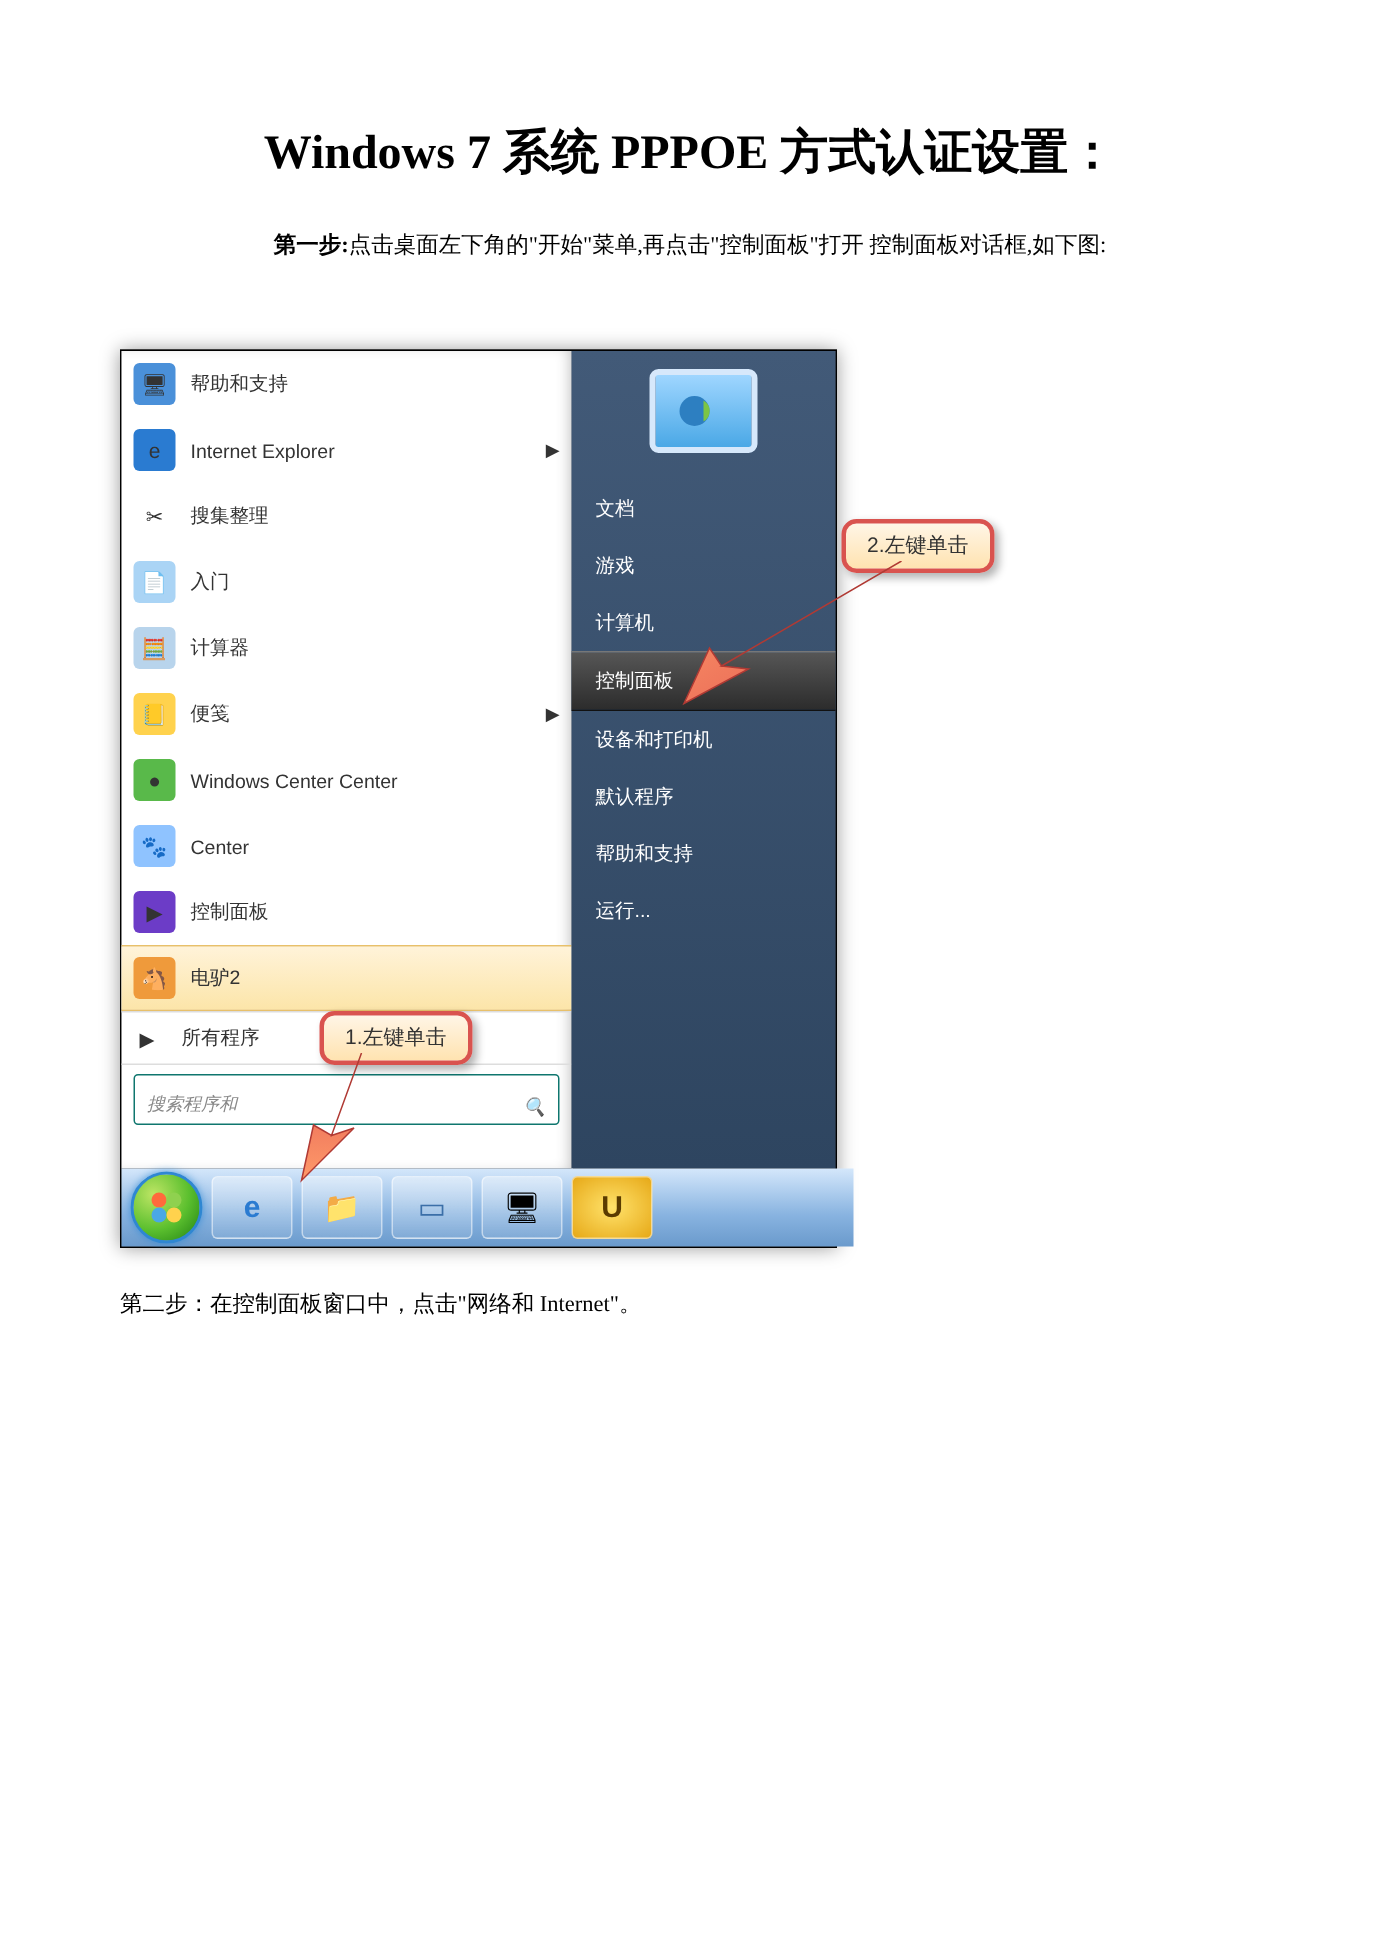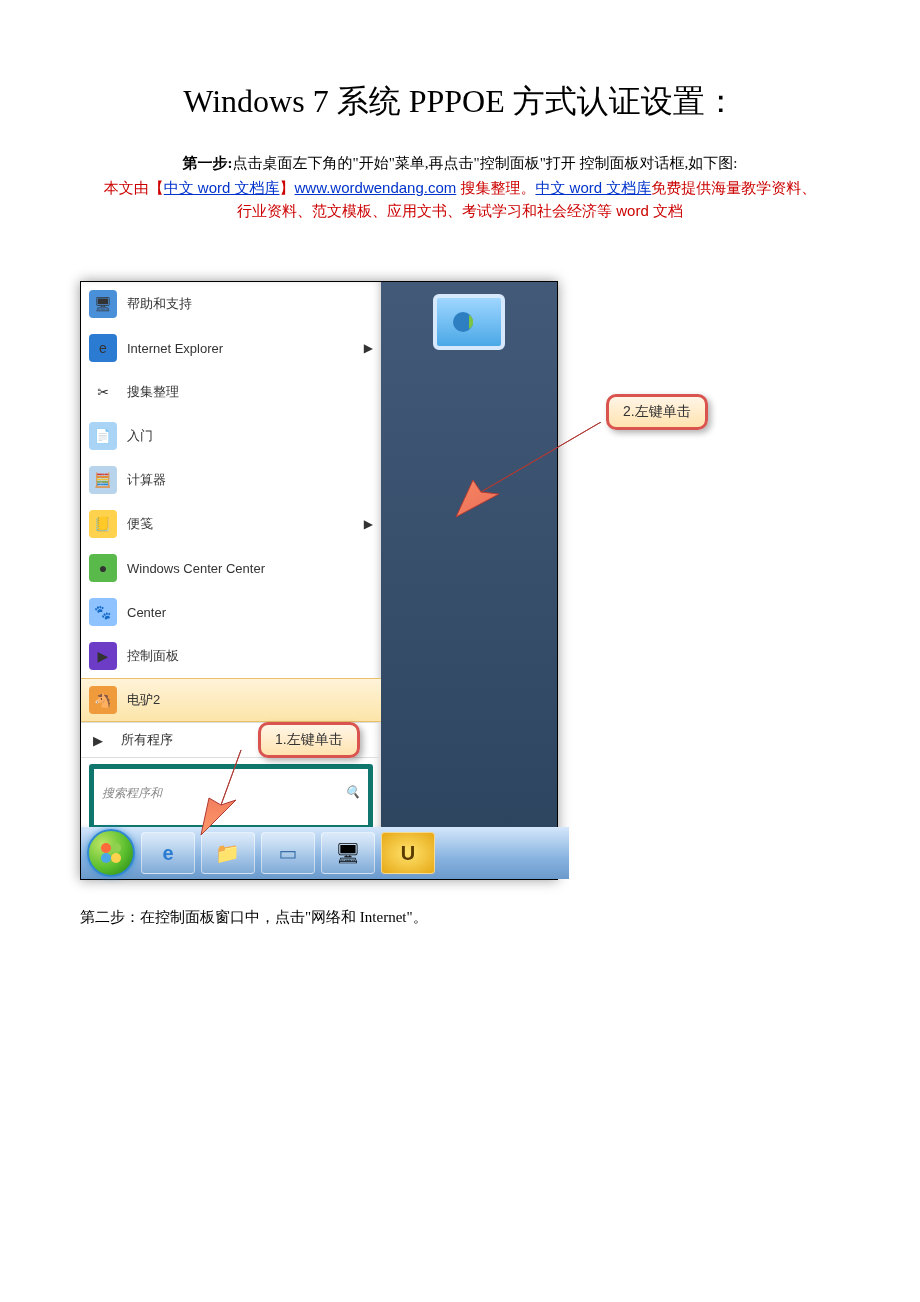--- a/index.html
+++ b/index.html
@@ -8,21 +8,21 @@
     background: #fff;
     font-family: "Microsoft YaHei", SimSun, Arial, sans-serif;
     width: 920px;
   }
   .page {
     padding: 80px 80px 60px 80px;
   }
   .doc-title {
     text-align: center;
     font-size: 32px;
-    font-weight: normal;
+    font-weight: bold;
     font-family: SimSun, serif;
     margin-bottom: 30px;
   }
   .step-line {
     text-align: center;
     font-size: 15px;
     font-family: SimSun, serif;
     margin-bottom: 6px;
   }
   .step-line .step-label { font-weight: bold; }
@@ -85,25 +85,25 @@
     border-top: 1px solid #ddd;
   }
   .all-programs .tri { margin-right: 18px; }
   .search-row {
     display: flex; align-items:center;
     padding: 6px 8px 8px 8px;
     border-top: 1px solid #ddd;
   }
   .search-box {
     flex: 1; height: 24px;
-    border: 5px solid #0f766e;
+    border: 1px solid #0f766e;
     border-radius: 3px;
     background: #fff;
-    display:flex; align-items:flex-start;
-    padding: 16px 8px;
+    display:flex; align-items:flex-end;
+    padding: 4px 8px;
     color:#888; font-style: italic; font-size: 12px;
     justify-content: space-between;
   }
   
   .right-panel {
     position: absolute;
     left: 300px; top: 0;
     width: 176px; height: 545px;
     background: linear-gradient(#425a78,#2e4560);
     color: #fff;
@@ -168,21 +168,20 @@
   .callout {
     position: absolute;
     background: linear-gradient(#fff5e6,#ffe3b0);
     border: 3px solid #d9534f;
     border-radius: 10px;
     padding: 6px 14px;
     font-size: 14px;
     color: #333;
     box-shadow: 3px 3px 6px rgba(0,0,0,0.3);
     white-space: nowrap;
-    margin-left: 45px;
   }
   .callout1 { left: 132px; top: 440px; }
   .callout2 { left: 480px; top: 112px; }
   .arrow-svg { position:absolute; pointer-events:none; }
   .step2 {
     font-size: 15px;
     font-family: SimSun, serif;
     margin-top: 28px;
   }
   .step2 .step-label { font-weight: normal; }
@@ -190,24 +189,20 @@
 </head>
 <body>
 
 <div class="page">
   <div class="doc-title">Windows 7 系统 PPPOE 方式认证设置：</div>
 
   <div class="step-line">
     <span class="step-label">第一步:</span><span>点击桌面左下角的"开始"菜单,再点击"控制面板"打开 控制面板对话框,如下图:</span>
   </div>
 
-  <div class="attrib">
-    <span class="nolink">本文由【</span><a href="#" class="link">中文 word 文档库</a><span class="nolink">】</span><a href="#" class="link">www.wordwendang.com</a><span class="nolink"> 搜集整理。</span><a href="#" class="link">中文 word 文档库</a><span class="nolink">免费提供海量教学资料、</span>
-  </div>
-  <div class="attrib">行业资料、范文模板、应用文书、考试学习和社会经济等 word 文档</div>
 
   <div class="screenshot">
     <div class="left-panel">
       <div id="prog-list">
           <div class="prog-item">
             <div class="prog-icon" style="background: rgb(74, 144, 217);">🖥</div>
             <span>帮助和支持</span>
           </div>
           <div class="prog-item">
             <div class="prog-icon" style="background: rgb(42, 123, 209);">e</div>
@@ -260,20 +255,30 @@
       </div>
     </div>
 
     <div class="right-panel">
       <div class="user-pic">
         <svg viewBox="0 0 36 30">
             <circle cx="12" cy="15" r="10" fill="#2d7fc1"></circle>
             <path d="M18 8 a8 8 0 0 1 0 14 v-14" fill="#7cc544"></path>
           </svg>
       </div>
+      <div id="right-list">
+          <div class="r-item">文档</div>
+          <div class="r-item">游戏</div>
+          <div class="r-item">计算机</div>
+          <div class="r-item active">控制面板</div>
+          <div class="r-item">设备和打印机</div>
+          <div class="r-item">默认程序</div>
+          <div class="r-item">帮助和支持</div>
+          <div class="r-item">运行...</div>
+        </div>
     </div>
 
     <div class="shutdown-row">
       <div class="shutdown-btn shutdown-main">关机</div>
       <div class="shutdown-btn shutdown-arrow">▸</div>
     </div>
 
     <div class="taskbar">
       <div class="start-orb">
         <svg width="24" height="24" viewBox="0 0 24 24">

